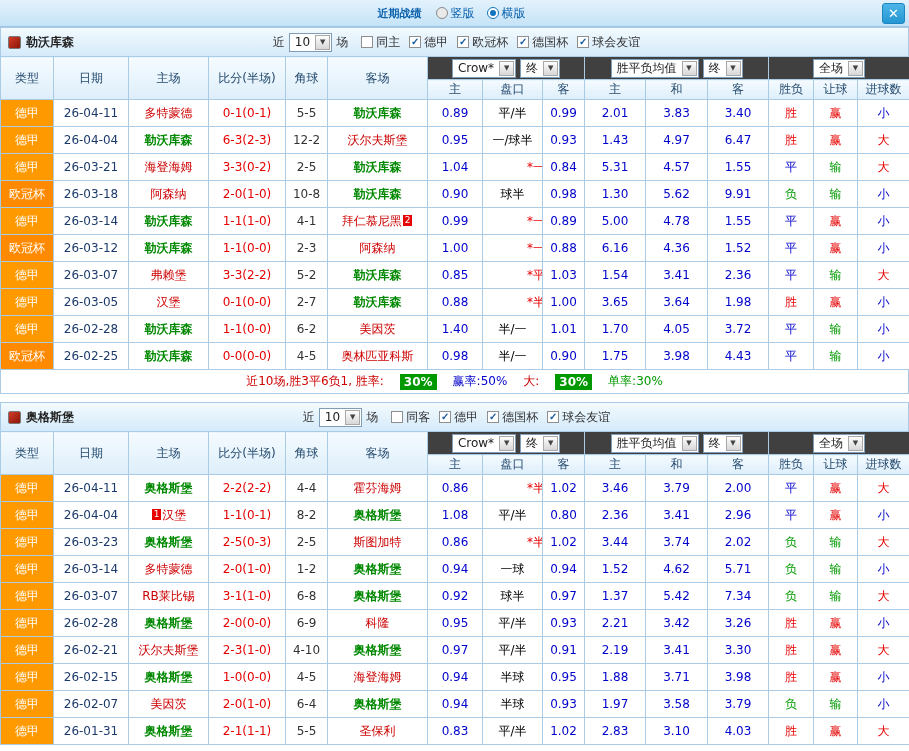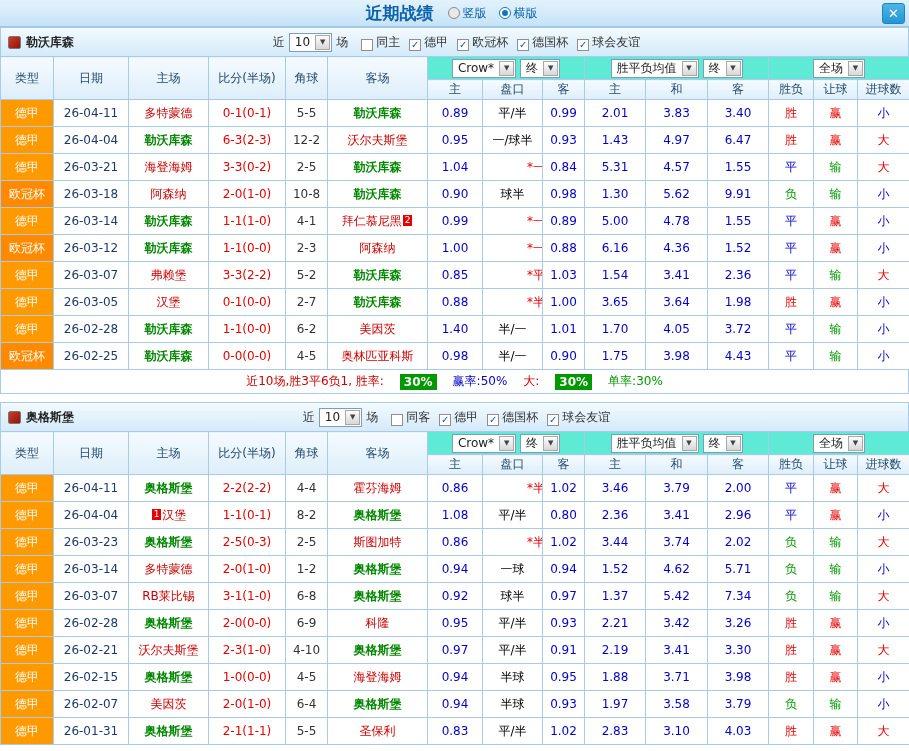--- a/index.html
+++ b/index.html
@@ -11,21 +11,21 @@
     color: #333;
   }
   
   .topbar {
     height: 27px;
     background: linear-gradient(#e3f2fc, #c5e3f7);
     border-bottom: 1px solid #9ec6e4;
     display: flex; align-items: center; justify-content: center;
     position: relative;
   }
-  .topbar-title { color: #0a62ad; font-weight: bold; font-size: 17px; margin-right: 8px; }
+  .topbar-title { color: #0a62ad; font-weight: bold; font-size: 11px; margin-right: 8px; }
   .radio { display: inline-flex; align-items: center; margin: 0 6px; color: #0a62ad; cursor: pointer; }
   .radio .circ {
     width: 12px; height: 12px; border-radius: 50%;
     border: 1px solid #8a8a8a; background: #e9e9e9; margin-right: 3px; position: relative;
   }
   .radio.sel .circ { border-color: #1274bd; background: #fff; }
   .radio.sel .circ::after {
     content: ""; position: absolute; left: 2px; top: 2px; width: 6px; height: 6px;
     background: #1274bd; border-radius: 50%;
   }
@@ -60,35 +60,35 @@
     background: #fff; border: 1px solid #7f9db9; padding-left: 5px; cursor: pointer;
     white-space: nowrap; color: #222;
   }
   .dd .arr {
     width: 15px; height: 15px; margin-left: 5px; margin-right: 1px;
     background: linear-gradient(#fdfdfd, #d7d7d7); border: 1px solid #a8a8a8;
     display: inline-flex; align-items: center; justify-content: center;
     font-size: 7px; color: #444;
   }
   
-  .cb { display: inline-flex; align-items: flex-end; margin-left: 9px; cursor: pointer; color: #333; }
+  .cb { display: inline-flex; align-items: center; margin-left: 9px; cursor: pointer; color: #333; font-family: Liberation Serif, serif; }
   .cb .box {
     width: 12px; height: 12px; border: 1px solid #8f8f8f; background: #fff; margin-right: 3px;
     display: inline-flex; align-items: center; justify-content: center;
     font-size: 10px; line-height: 10px; color: #14589c; font-weight: bold;
   }
   
   table { border-collapse: collapse; table-layout: fixed; width: 909px; }
   th, td {
     border: 1px solid #a9cbe5; text-align: center; padding: 0;
     overflow: hidden; white-space: nowrap;
   }
   thead th { background: linear-gradient(#f5fbff, #ddeefa); font-weight: normal; color: #244a6e; }
   tr.hdr-top th { height: 23px; }
-  tr.hdr-top th.ddcell { background: #5eead4; }
+  tr.hdr-top th.ddcell { background: #404040; }
   tr.hdr-sub th { height: 20px; }
   .ddwrap { display: flex; align-items: center; justify-content: center; gap: 4px; }
   tbody td { height: 27px; background: #fff; }
   .c-type  { background: #ff9900 !important; color: #fff; }
   .c-type2 { background: #ff8a00 !important; color: #fff; }
   .c-date  { color: #1b3a6b; }
   .c-score { color: #e60000; }
   .c-corner{ color: #333; }
   .c-odds  { color: #0000cc; }
   .hred { color: #e60000; padding-left: 44px; }

